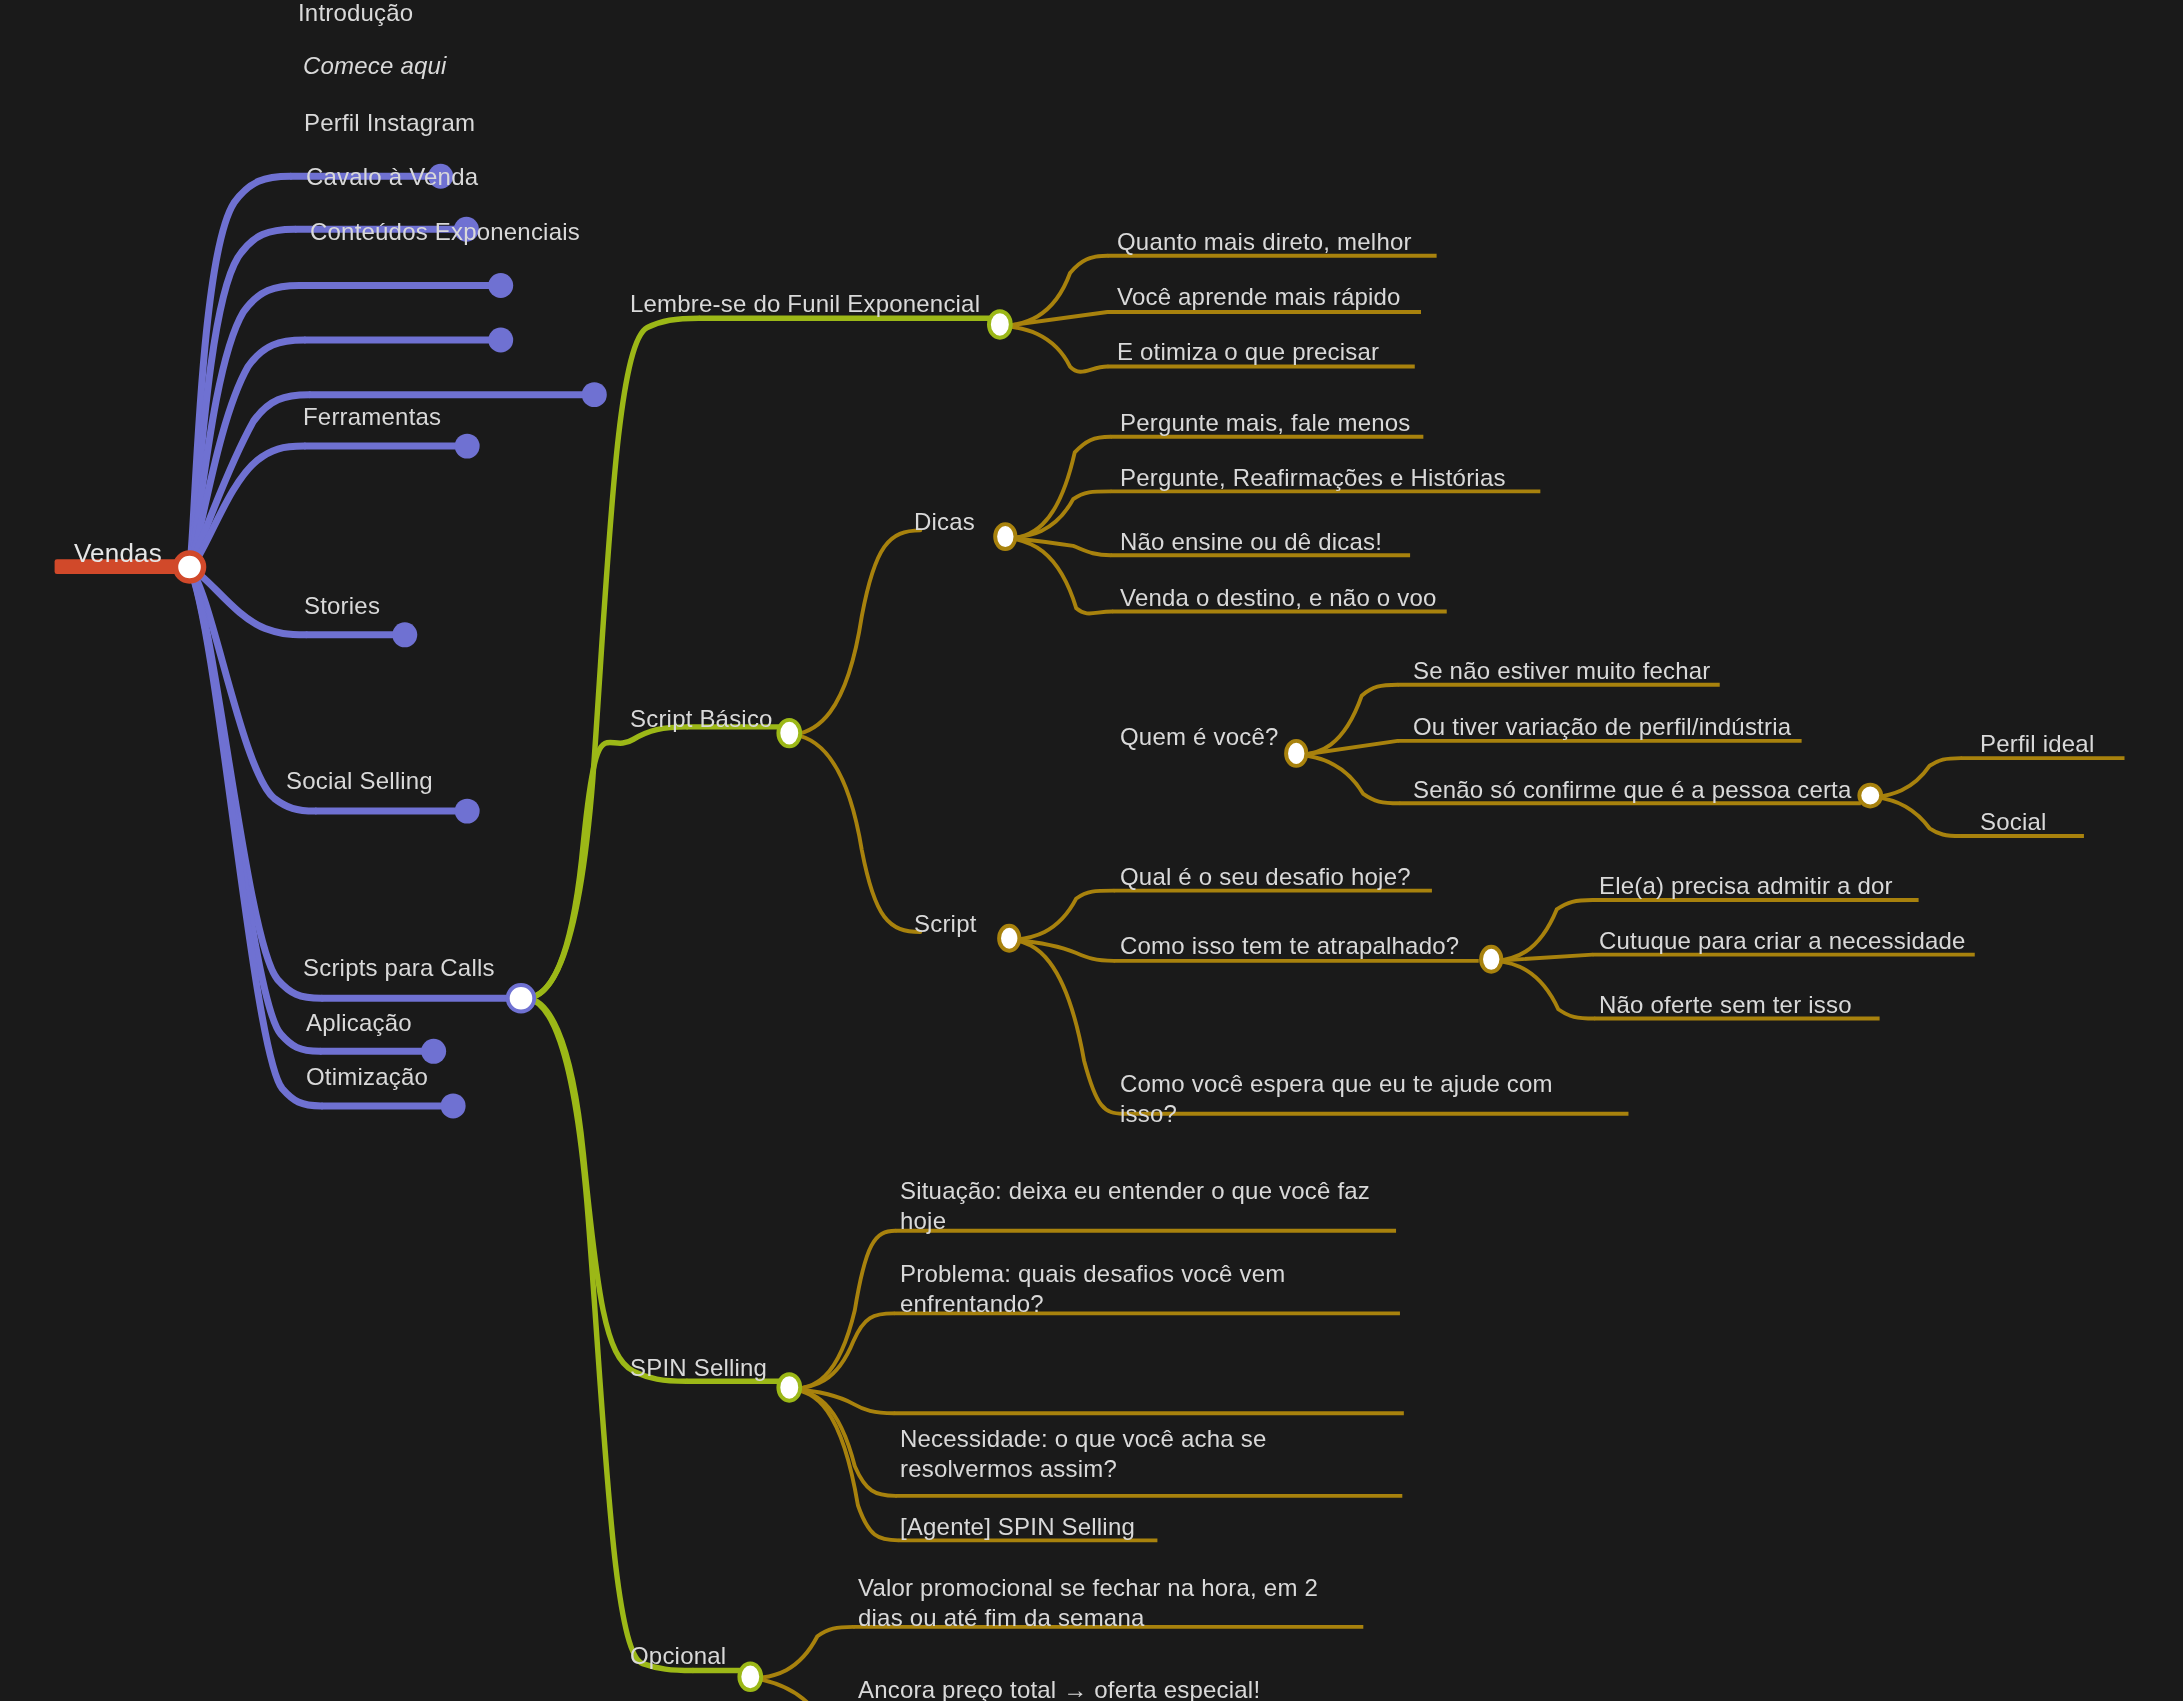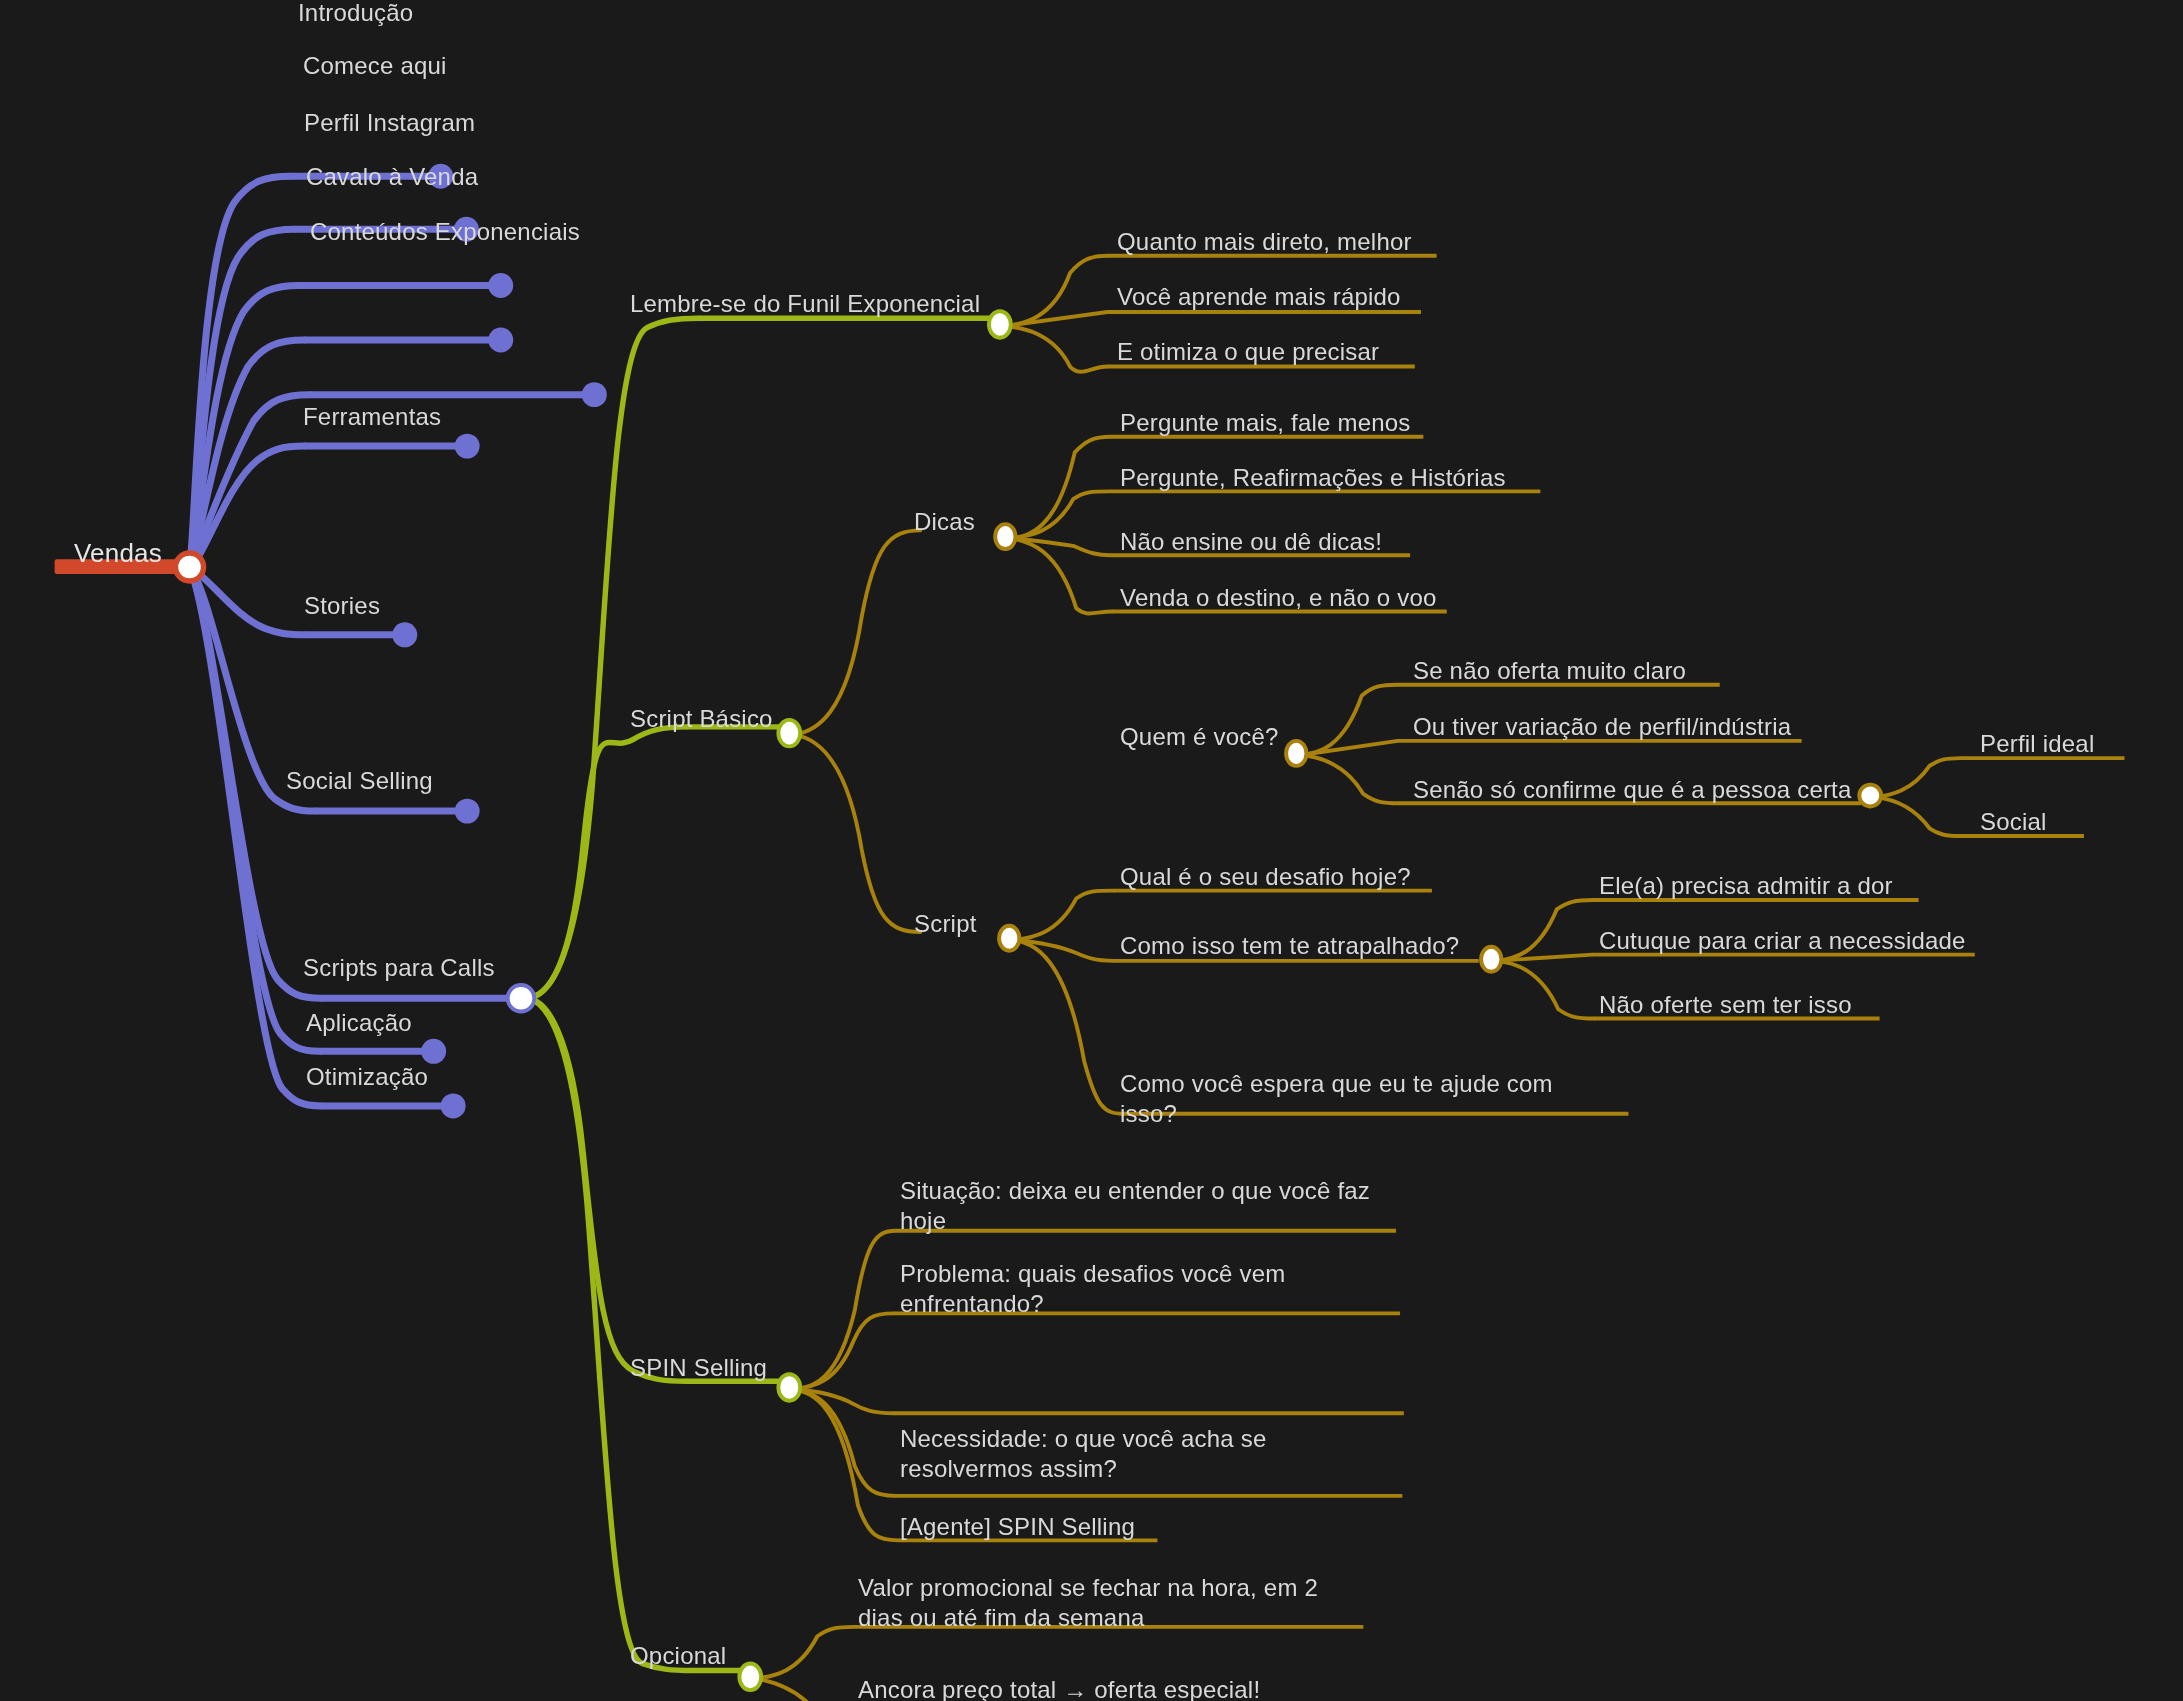--- a/index.html
+++ b/index.html
@@ -173,21 +173,21 @@
       <ellipse cx="1294" cy="1203" rx="13" ry="16" fill="#ffffff" stroke="#a8820d" stroke-width="5"></ellipse>
       <ellipse cx="1662" cy="966" rx="13" ry="16" fill="#ffffff" stroke="#a8820d" stroke-width="5"></ellipse>
       <ellipse cx="2398" cy="1020" rx="14" ry="14" fill="#ffffff" stroke="#a8820d" stroke-width="5"></ellipse>
       <ellipse cx="1912" cy="1230" rx="13" ry="16" fill="#ffffff" stroke="#a8820d" stroke-width="5"></ellipse>
     </g>
   </svg>
 
   <div class="lbl root" style="left:74px;top:538px;">Vendas</div>
 
   <div class="lbl" style="left:298px;top:-1.6px;">Introdução</div>
-  <div class="lbl" style="left:303px;top:51px;">Comece aqui</div>
+  <div class="lbl" style="left:303px;top:51px;font-style:italic;">Comece aqui</div>
   <div class="lbl" style="left:304px;top:108px;">Perfil Instagram</div>
   <div class="lbl" style="left:306px;top:162px;">Cavalo à Venda</div>
   <div class="lbl" style="left:310px;top:217px;">Conteúdos Exponenciais</div>
   <div class="lbl" style="left:303px;top:402px;">Ferramentas</div>
   <div class="lbl" style="left:304px;top:591px;">Stories</div>
   <div class="lbl" style="left:286px;top:766px;">Social Selling</div>
   <div class="lbl" style="left:303px;top:953px;">Scripts para Calls</div>
   <div class="lbl" style="left:306px;top:1008px;">Aplicação</div>
   <div class="lbl" style="left:306px;top:1062px;">Otimização</div>
 
@@ -203,21 +203,21 @@
   <div class="lbl" style="left:1120px;top:463px;">Pergunte, Reafirmações e Histórias</div>
   <div class="lbl" style="left:1120px;top:527px;">Não ensine ou dê dicas!</div>
   <div class="lbl" style="left:1120px;top:583px;">Venda o destino, e não o voo</div>
 
   <div class="lbl" style="left:914px;top:909px;">Script</div>
   <div class="lbl" style="left:1120px;top:862px;">Qual é o seu desafio hoje?</div>
   <div class="lbl" style="left:1120px;top:931px;">Como isso tem te atrapalhado?</div>
   <div class="lbl wrap" style="left:1120px;top:1069px;width:437px;">Como você espera que eu te ajude com isso?</div>
 
   <div class="lbl" style="left:1120px;top:722px;">Quem é você?</div>
-  <div class="lbl" style="left:1413px;top:656px;">Se não oferta muito claro</div>
+  <div class="lbl" style="left:1413px;top:656px;">Se não estiver muito fechar</div>
   <div class="lbl" style="left:1413px;top:712px;">Ou tiver variação de perfil/indústria</div>
   <div class="lbl" style="left:1413px;top:775px;">Senão só confirme que é a pessoa certa</div>
 
   <div class="lbl" style="left:1980px;top:729px;">Perfil ideal</div>
   <div class="lbl" style="left:1980px;top:807px;">Social</div>
 
   <div class="lbl" style="left:1599px;top:871px;">Ele(a) precisa admitir a dor</div>
   <div class="lbl" style="left:1599px;top:926px;">Cutuque para criar a necessidade</div>
   <div class="lbl" style="left:1599px;top:990px;">Não oferte sem ter isso</div>
 

